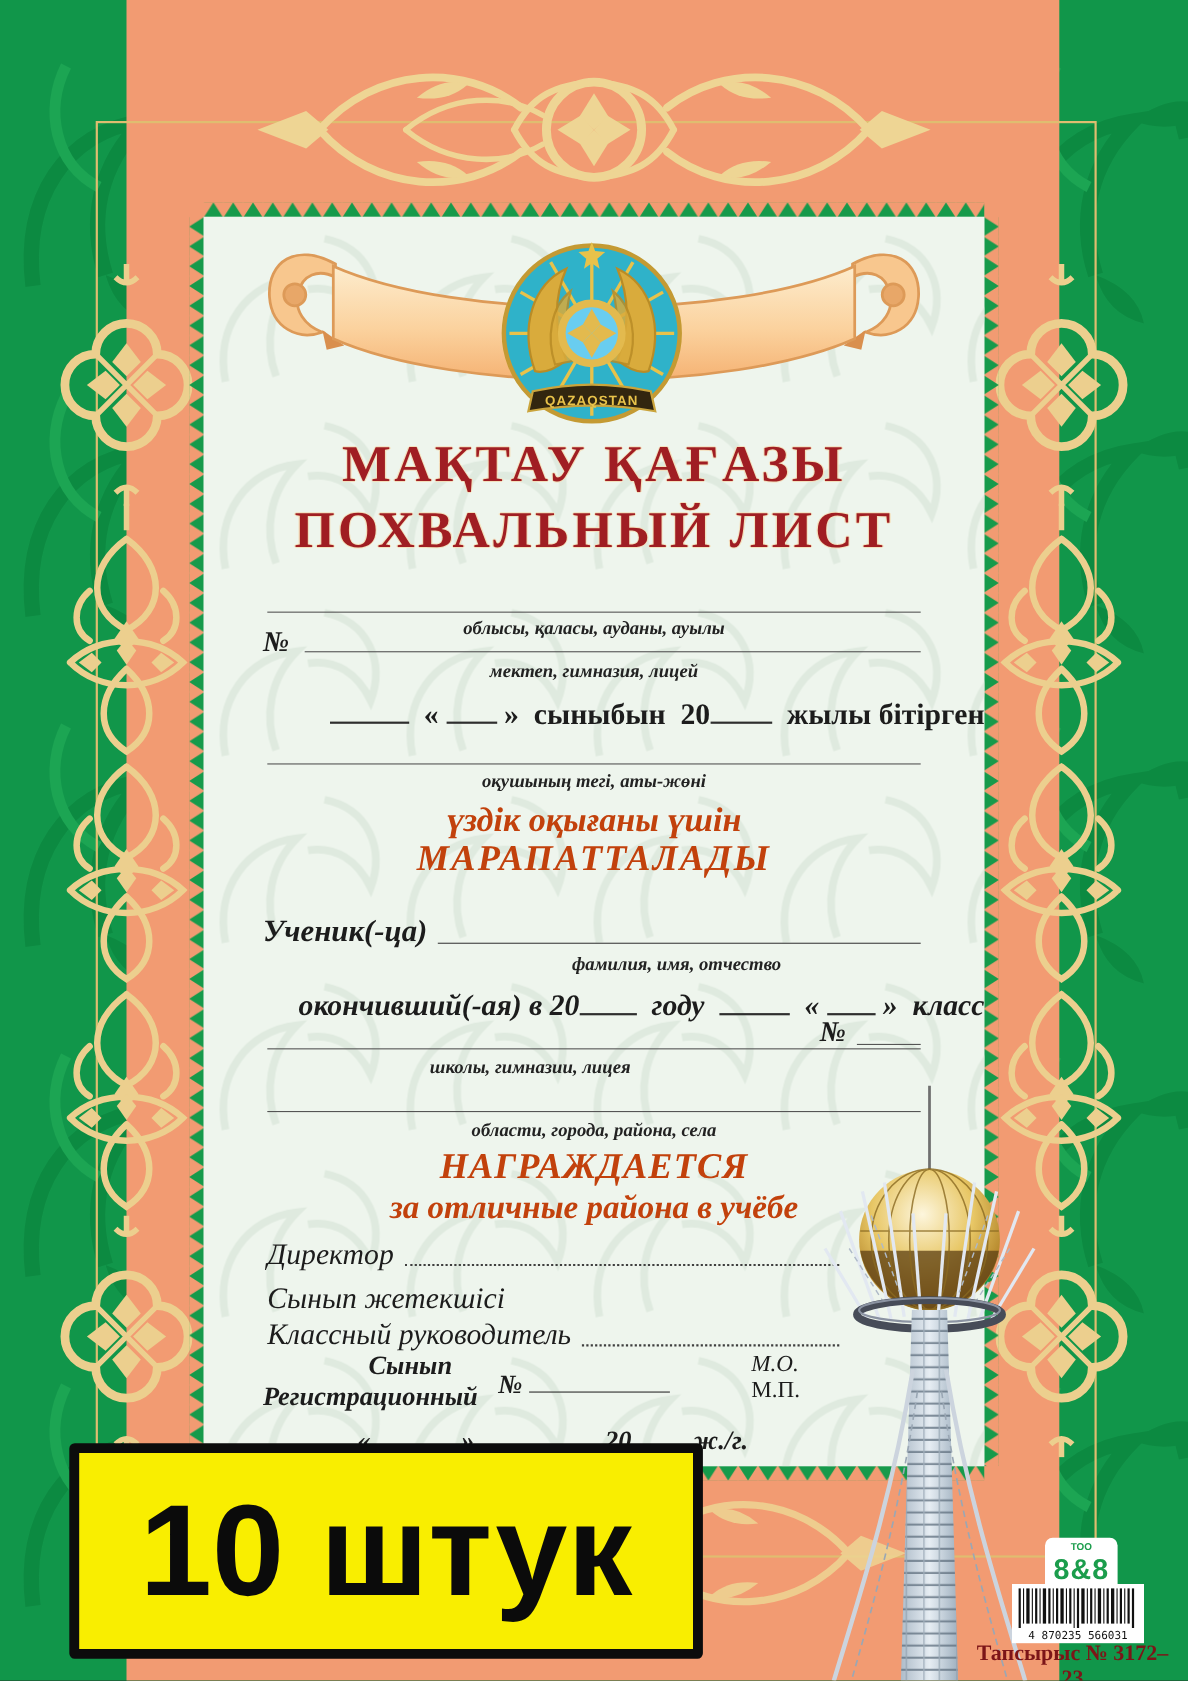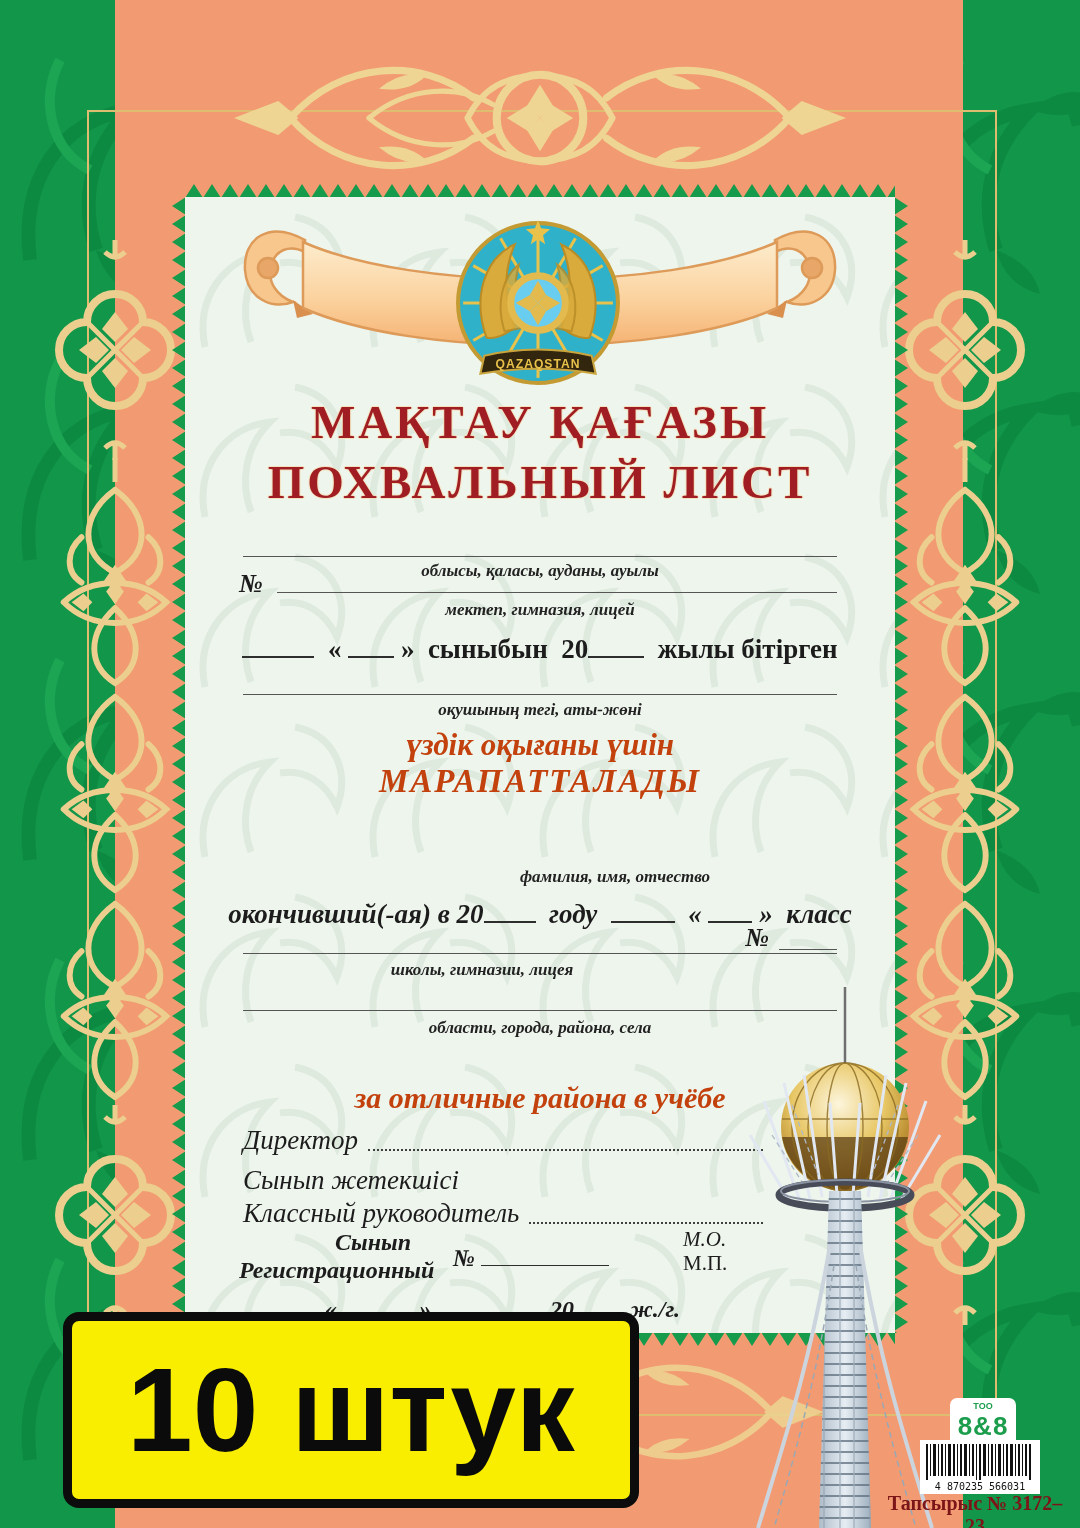--- a/index.html
+++ b/index.html
@@ -31,30 +31,30 @@
   .emblem{left:452px;top:214px;width:172px;height:172px;z-index:6;}
   .bayterek{left:742px;top:985px;width:232px;height:543px;z-index:7;}
 
   
   .c{position:absolute;color:#1c1c1c;}
   .center{left:0;right:0;text-align:center;}
   .title{font-weight:bold;font-size:47px;letter-spacing:3px;color:#a01e23;
          text-shadow:1px 0 0 #f3e0bd,-1px 0 0 #f3e0bd,0 1px 0 #f3e0bd,0 -1px 0 #f3e0bd;}
   .flabel{font-weight:bold;font-style:italic;font-size:17px;color:#222;}
   .line{border-bottom:1.6px solid #555;}
-  .bigrow{font-weight:bold;font-size:27px;white-space:nowrap;}
+  .bigrow{font-weight:bold;font-size:27px;white-space:nowrap;text-align:right;}
   .bitalic{font-weight:bold;font-style:italic;}
   .green-t{color:#c2410c;font-weight:bold;font-style:italic;}
   .blank{display:inline-block;border-bottom:2px solid #2e2e2e;height:1em;vertical-align:baseline;}
   .dotted{flex:1;border-bottom:2.5px dotted #3f3f3f;margin:0 0 5px 10px;}
   .flexrow{display:flex;align-items:flex-end;}
 
   
   .badge{left:63px;top:1312px;width:558px;height:178px;background:#f9ee00;border:9px solid #0c0c0c;
-         border-radius:16px;z-index:9;display:flex;align-items:center;justify-content:center;
+         border-radius:5px;z-index:9;display:flex;align-items:center;justify-content:center;
          font-family:"Liberation Sans","DejaVu Sans",sans-serif;font-weight:bold;font-size:118px;color:#0b0b0b;}
   .logo88{left:950px;top:1398px;width:66px;height:50px;background:#fff;border-radius:7px;z-index:9;
           color:#1b9d4c;font-family:"Liberation Sans",sans-serif;font-weight:bold;padding:3px 5px;box-sizing:border-box;}
   .logo88 .lrow{display:flex;align-items:center;font-size:9px;line-height:10px;flex-direction:column;}
   .logo88 .lrule{flex:1;border-top:2px solid #1b9d4c;margin:0 0 0 3px;}
   .logo88 .lrule2{flex:1;border-top:2px solid #1b9d4c;margin:0 3px 0 0;}
   .logo88 .lname{font-size:26px;line-height:26px;text-align:center;letter-spacing:1px;}
   .logo88 .lrow.b{justify-content:flex-end;}
   .barcode{left:920px;top:1440px;width:120px;height:54px;z-index:9;}
   .order-note{left:880px;top:1492px;width:190px;text-align:center;z-index:9;
@@ -231,20 +231,24 @@
       <span>20</span><span class="blank" style="width:56px"></span>&nbsp;
       <span>жылы бітірген</span>
     </div>
 
     <div class="c line" style="left:58px;right:58px;top:473px;height:24px"></div>
     <div class="c center flabel" style="top:503px">оқушының тегі, аты-жөні</div>
 
     <div class="c center green-t" style="top:530px;font-size:31px">үздік оқығаны үшін</div>
     <div class="c center green-t" style="top:566px;font-size:33px;letter-spacing:2px">МАРАПАТТАЛАДЫ</div>
 
+    <div class="c flexrow" style="left:54px;right:58px;top:630px;height:36px">
+      <span class="bitalic" style="font-size:28px">Ученик(-ца)</span>
+      <span class="dotted" style="border-bottom-style:solid;border-bottom-width:1.6px"></span>
+    </div>
     <div class="c center flabel" style="top:670px;padding-left:150px">фамилия, имя, отчество</div>
 
     <div class="c center bigrow bitalic" style="top:697px;font-size:27px">
       <span>окончивший(-ая) в 20</span><span class="blank" style="width:52px"></span>&nbsp;
       <span>году</span>&nbsp;
       <span class="blank" style="width:64px"></span>&nbsp;
       <span>«</span>
       <span class="blank" style="width:44px"></span>
       <span>»</span>&nbsp;
       <span>класс</span>
@@ -252,20 +256,21 @@
 
     <div class="c bitalic" style="right:126px;top:726px;font-size:26px">№</div>
     <div class="c line" style="right:58px;width:58px;top:726px;height:26px"></div>
 
     <div class="c line" style="left:58px;right:58px;top:732px;height:24px"></div>
     <div class="c center flabel" style="top:763px;padding-right:116px">школы, гимназии, лицея</div>
 
     <div class="c line" style="left:58px;right:58px;top:789px;height:24px"></div>
     <div class="c center flabel" style="top:821px">области, города, района, села</div>
 
+    <div class="c center green-t" style="top:846px;font-size:33px;letter-spacing:1px">НАГРАЖДАЕТСЯ</div>
     <div class="c center green-t" style="top:884px;font-size:30px">за отличные района в учёбе</div>
 
     <div class="c flexrow" style="left:58px;width:520px;top:925px;height:34px;font-style:italic;font-size:27px">
       <span>Директор</span>
       <span class="dotted"></span>
     </div>
     <div class="c flexrow" style="left:58px;width:520px;top:998px;height:34px;font-style:italic;font-size:27px">
       <span>Классный руководитель</span>
       <span class="dotted"></span>
     </div>

